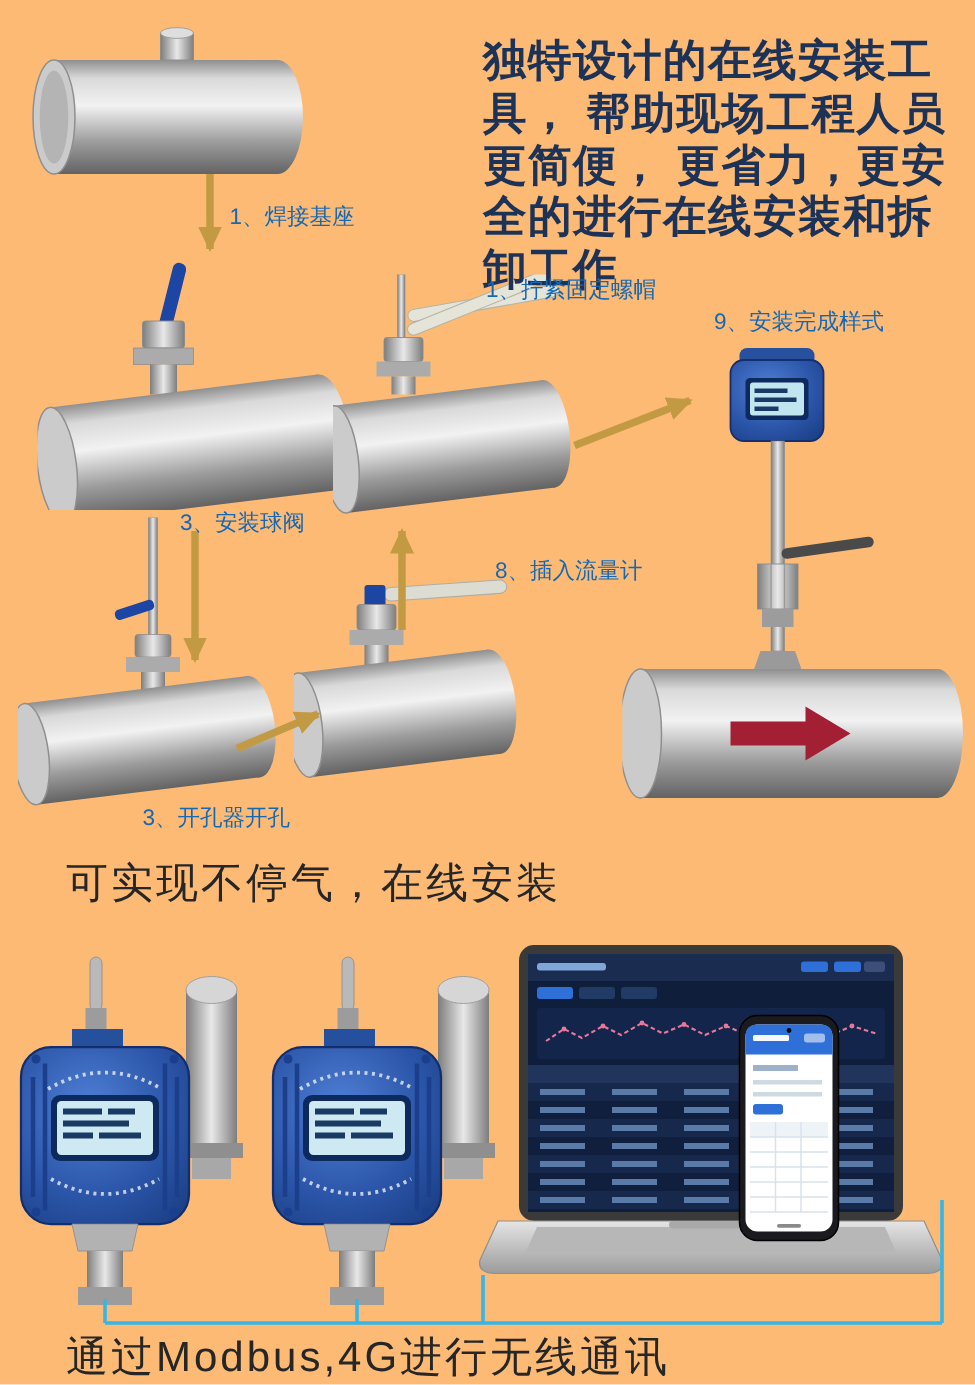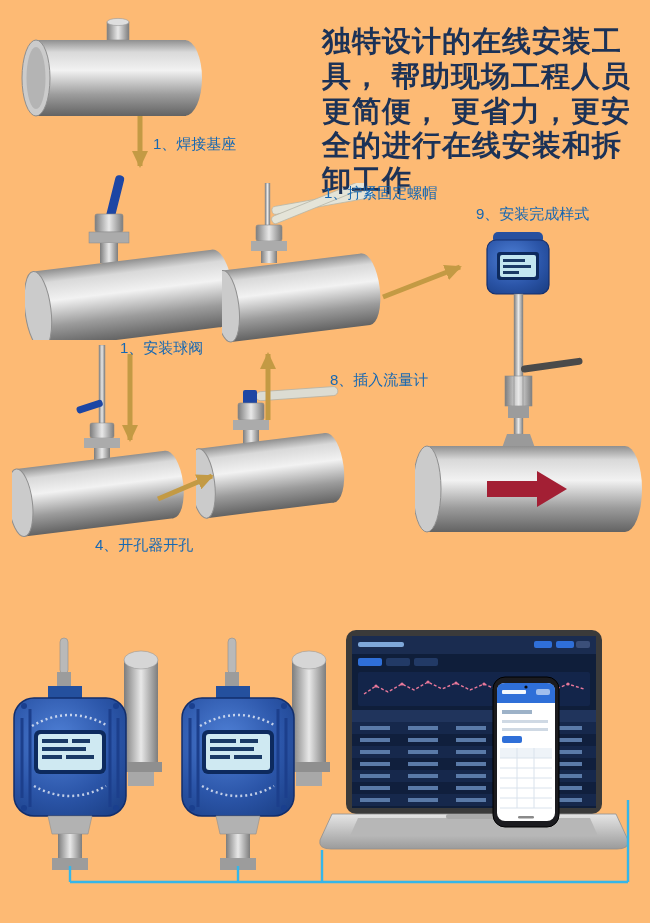--- a/index.html
+++ b/index.html
@@ -193,26 +193,27 @@
         <path d="M140,116 L140,166" marker-end="url(#mArrow)"></path>
         <path d="M130,354 L130,440" marker-end="url(#mArrow)"></path>
         <path d="M158,499 L212,476" marker-end="url(#mArrow)"></path>
         <path d="M268,420 L268,354" marker-end="url(#mArrow)"></path>
         <path d="M383,297 L460,267" marker-end="url(#mArrow)"></path>
       </g>
     </svg>
   </div>
 
   <div class="step-label" style="left:153px;top:135px">1、焊接基座</div>
-  <div class="step-label" style="left:120px;top:339px">1、安装球阀</div>
-  <div class="step-label" style="left:95px;top:536px">4、开孔器开孔</div>
+  <div class="step-label" style="left:120px;top:339px">3、安装球阀</div>
+  <div class="step-label" style="left:95px;top:536px">3、开孔器开孔</div>
   <div class="step-label" style="left:330px;top:371px">8、插入流量计</div>
   <div class="step-label" style="left:324px;top:184px">1、拧紧固定螺帽</div>
   <div class="step-label" style="left:476px;top:205px">9、安装完成样式</div>
 
+  <div class="caption" style="left:44px;top:570px">可实现不停气，在线安装</div>
 
   <div class="bottom-el" style="left:8px;top:636px;width:168px;height:240px">
     <svg viewBox="0 0 168 240">
       <g>
         <rect x="116" y="24" width="34" height="104" fill="url(#gSteelH)"></rect>
         <ellipse cx="133" cy="24" rx="17" ry="9" fill="#d6d6d6" stroke="#9a9a9a" stroke-width="0.6"></ellipse>
         <rect x="112" y="126" width="42" height="10" fill="#8f8f8f"></rect>
         <rect x="120" y="136" width="26" height="14" fill="#a8a8a8"></rect>
       </g>
       <g>
@@ -346,14 +347,15 @@
       <g stroke="#35b6e9" stroke-width="2.4" fill="none">
         <path d="M70,246 L70,262"></path>
         <path d="M238,246 L238,262"></path>
         <path d="M70,262 L628,262"></path>
         <path d="M628,262 L628,180"></path>
         <path d="M322,262 L322,230"></path>
       </g>
     </svg>
   </div>
 
+  <div class="caption" style="left:44px;top:886px">通过Modbus,4G进行无线通讯</div>
 
 </div>
 
 </body></html>

